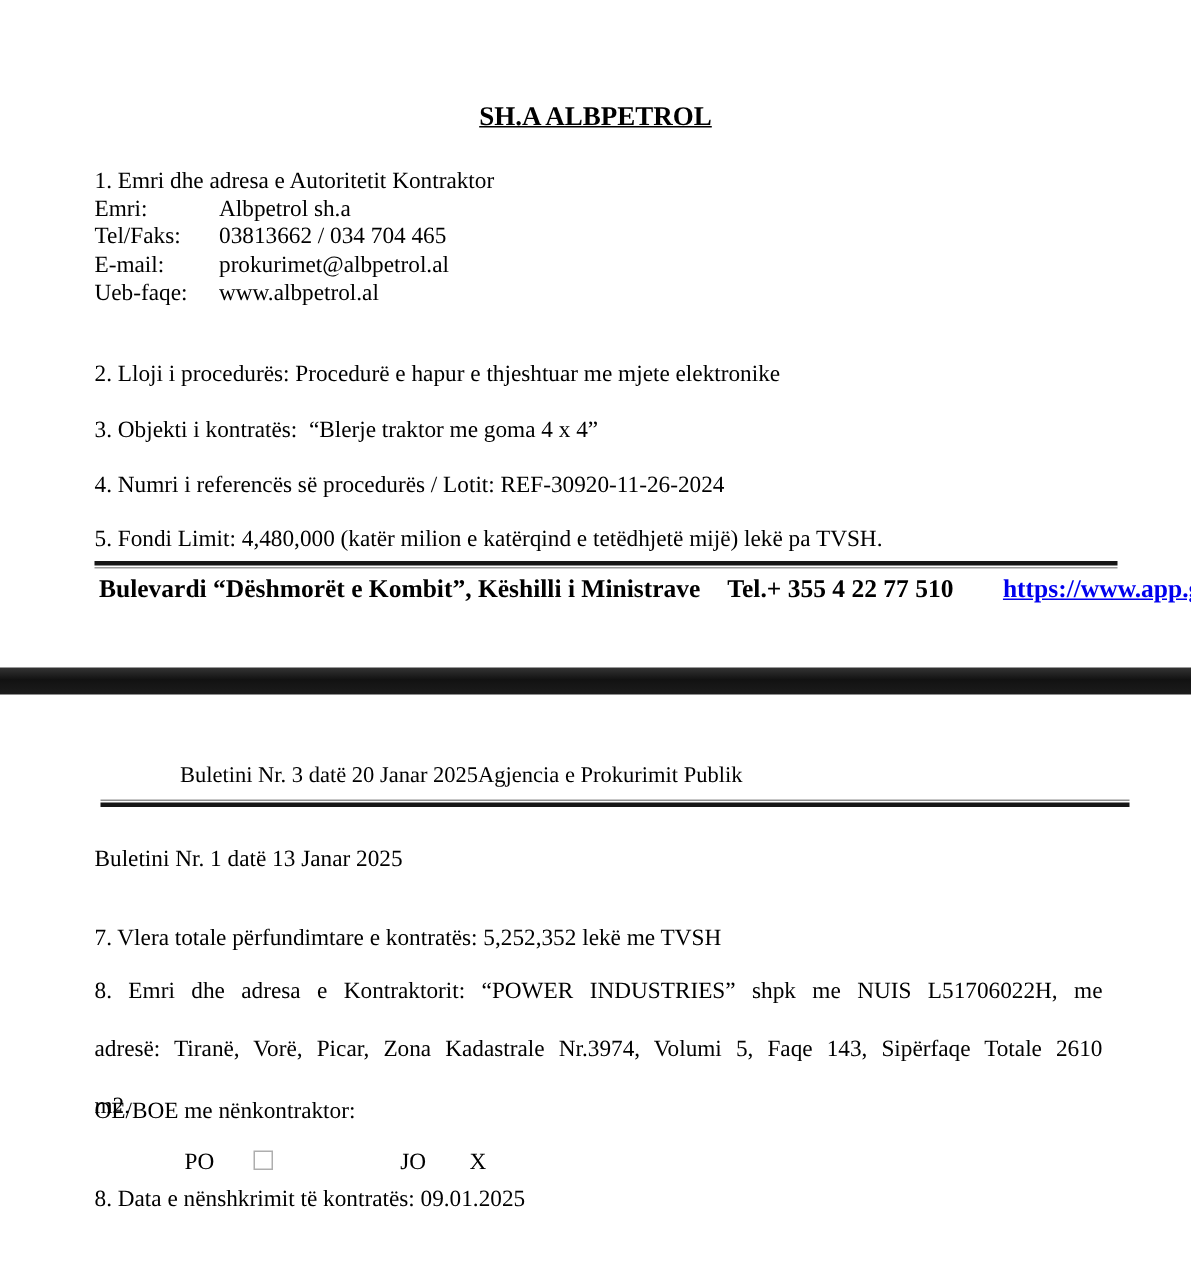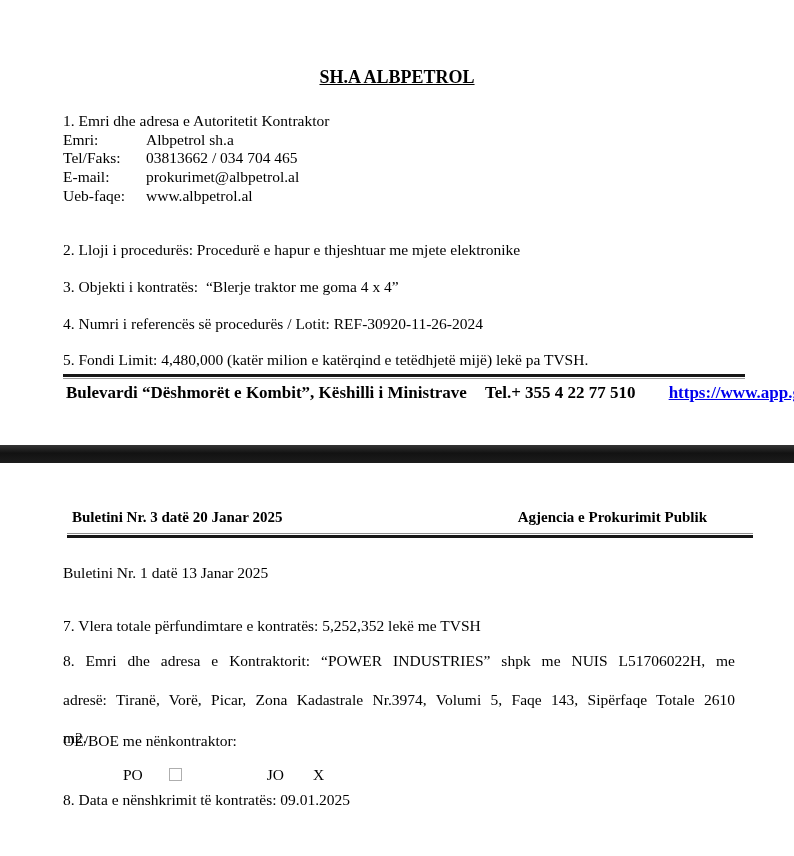--- a/index.html
+++ b/index.html
@@ -48,24 +48,25 @@
 
   
   .band {
     top: 445px; left: 0; width: 794px; height: 18px;
     background: linear-gradient(180deg, #343434 0%, #121212 45%, #1c1c1c 100%);
   }
 
   
   .p2h { top: 509px; left: 67px; width: 686px; }
   .p2h-row {
-    display: flex; justify-content: space-between;
-    font-weight: bold; font-size: 15px;
+    display: flex; 
+    font-weight: normal; font-size: 15px;
     padding-left: 5px; padding-right: 46px;
     white-space: pre;
+    margin-left: 48px;
   }
   .p2h-rule {
     margin-top: 7px; height: 1px;
     border-top: 1px solid #8f8f8f;
     border-bottom: 3px solid #161616;
   }
 
   .item-6 { top: 563px; left: 63px; line-height: 19px; }
   .item-7 { top: 617px; left: 63px; }
   .item-8 { top: 651px; left: 63px; width: 672px; line-height: 19.3px; font-size: 15.5px; }

